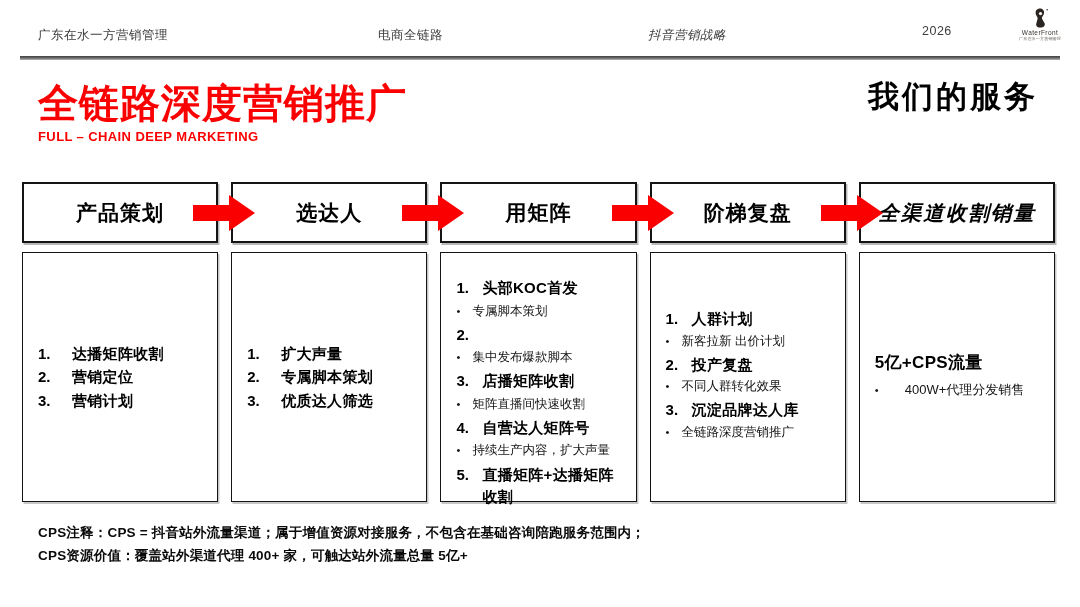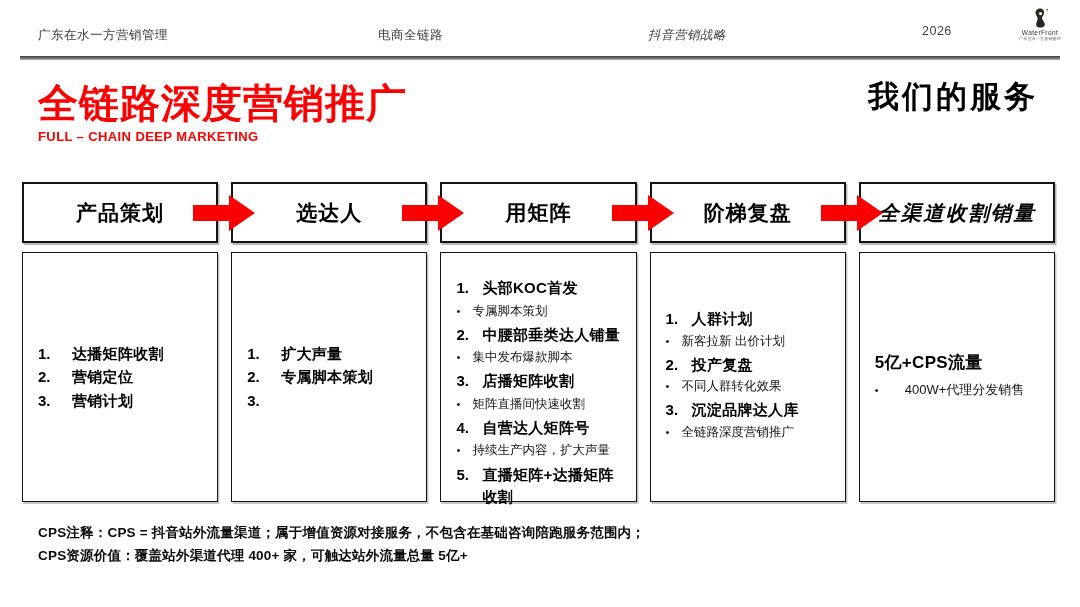--- a/index.html
+++ b/index.html
@@ -131,35 +131,35 @@
     <div class="item">
       <span class="num">1.</span>
       <span class="txt">扩大声量</span>
     </div>
     <div class="item">
       <span class="num">2.</span>
       <span class="txt">专属脚本策划</span>
     </div>
     <div class="item">
       <span class="num">3.</span>
+      <span class="txt">优质达人筛选</span>
     </div>
   </div>
 
   <div class="bbox v-top b3">
     <div class="item">
       <span class="num">1.</span>
       <span class="txt">头部KOC首发</span>
     </div>
     <div class="subitem">
       <span class="dot">•</span>
       <span class="txt">专属脚本策划</span>
     </div>
     <div class="item">
       <span class="num">2.</span>
-      <span class="txt">中腰部垂类达人铺量</span>
     </div>
     <div class="subitem">
       <span class="dot">•</span>
       <span class="txt">集中发布爆款脚本</span>
     </div>
     <div class="item">
       <span class="num">3.</span>
       <span class="txt">店播矩阵收割</span>
     </div>
     <div class="subitem">

